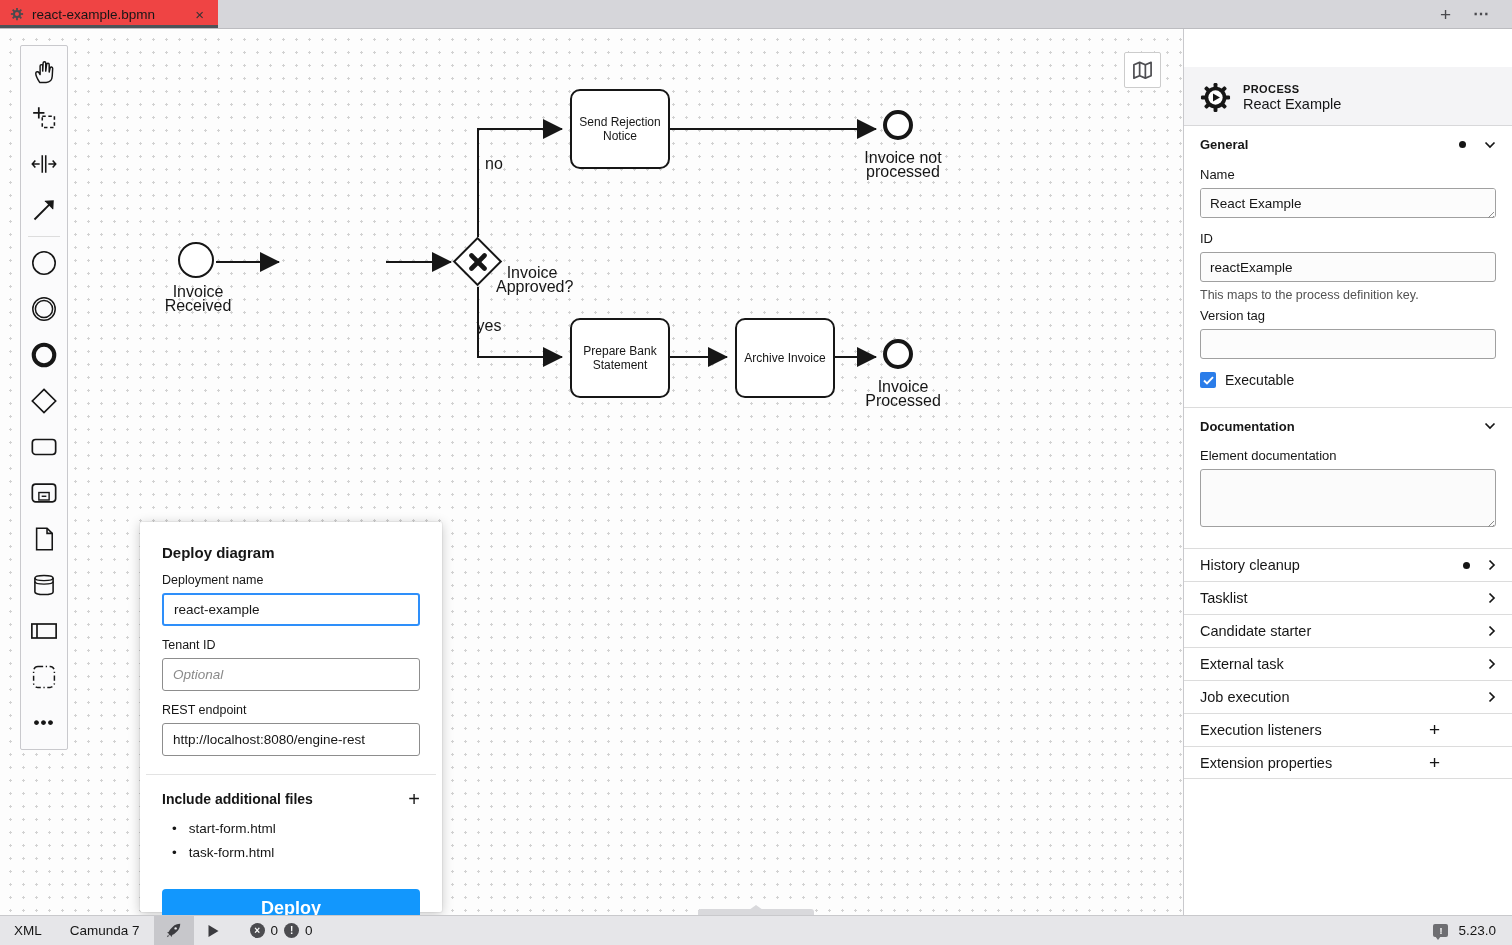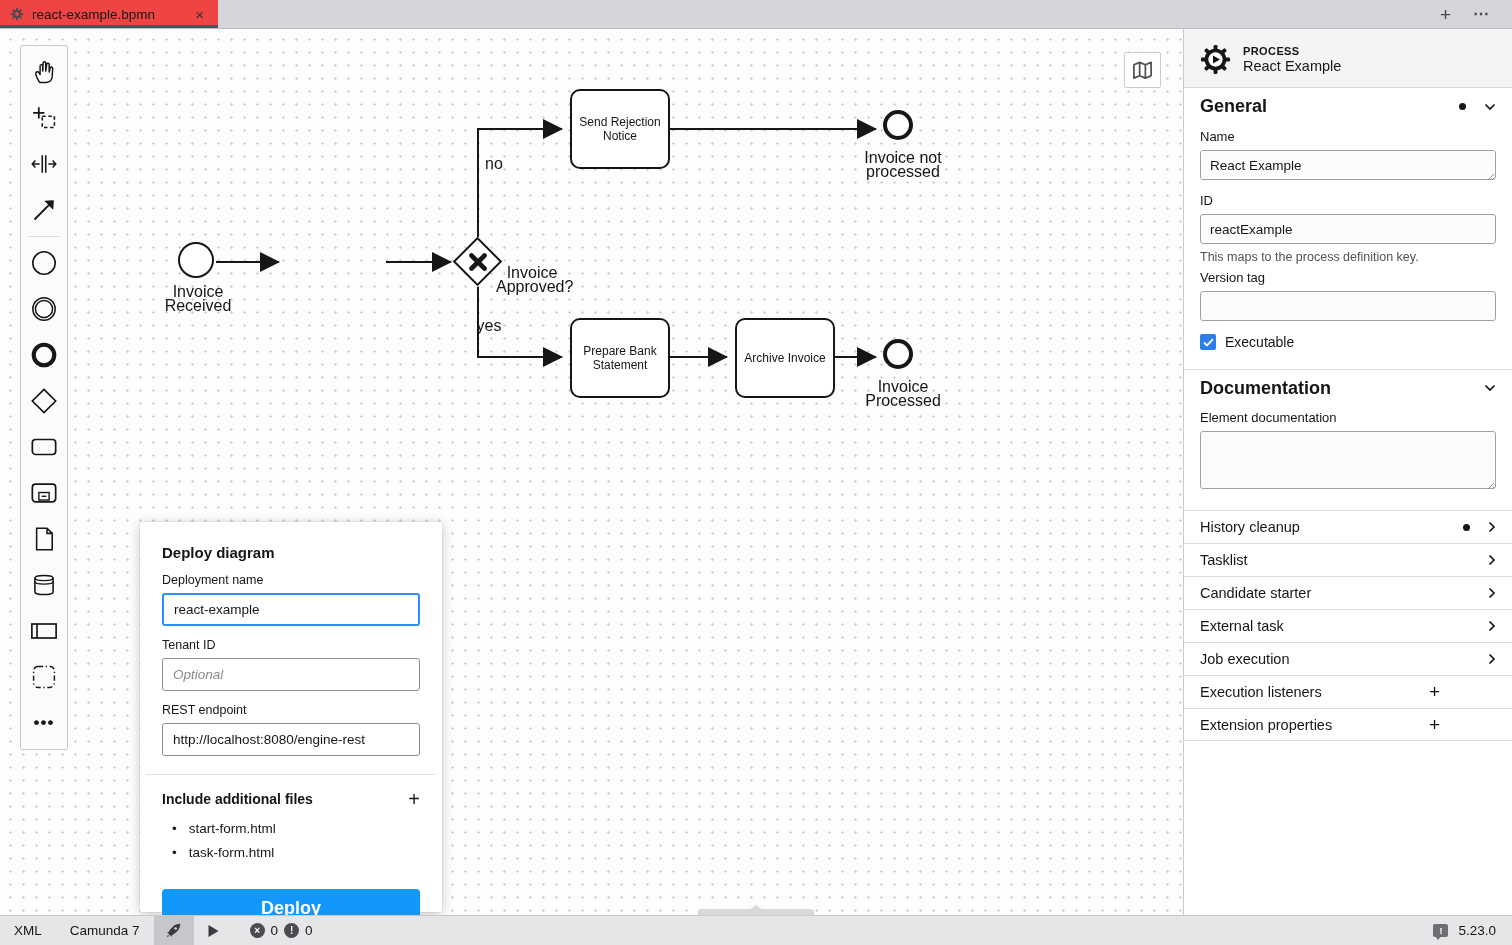--- a/index.html
+++ b/index.html
@@ -76,25 +76,25 @@
   
   .log-handle { position:absolute; left:698px; bottom:0; width:116px; height:8px; }
   .log-handle .bar { position:absolute; bottom:0; left:0; right:0; height:6px; background:#d9d9dc; border-radius:3px 3px 0 0; }
   .log-handle .tri { position:absolute; bottom:5px; left:50%; margin-left:-7px; width:0; height:0;
     border-left:7px solid transparent; border-right:7px solid transparent; border-bottom:5px solid #d9d9dc; }
 
   
   .props { width:329px; flex:0 0 auto; border-left:1px solid #c9c9cd; background:#fff;
     display:flex; flex-direction:column; font-size:14px; overflow:hidden; }
   .props-header { background:#f4f4f6; border-bottom:1px solid #d8d8da; padding:15px 16px 12px;
-    display:flex; align-items:center; gap:12px; }
+    display:flex; align-items:center; gap:12px;margin-top:38px; }
   .props-header .ph-text .ph-kind { font-size:11px; font-weight:bold; letter-spacing:.4px; }
   .props-header .ph-text .ph-name { font-size:14.5px; margin-top:1px; }
   .group-head { display:flex; align-items:center; padding:0 16px; height:37px; cursor:pointer; }
-  .group-head .g-label { font-size:18px; font-weight:bold; flex:1; }
+  .group-head .g-label { font-size:13px; font-weight:bold; flex:1; }
   .dot-ind { width:7px; height:7px; border-radius:50%; background:#161616; margin-right:18px; }
   .group-body { padding:0 16px 4px; }
   .p-label { font-size:13px; margin:4px 0 6px; }
   .p-input, .p-textarea { width:100%; border:1px solid #a0a0a0; border-radius:3px; background:#fcfcfc;
     font-size:13.5px; font-family:inherit; color:#161616; padding:6px 9px; resize:none; }
   .p-input { height:30px; padding:0 9px; }
   .p-textarea { height:30px; line-height:17px; position:relative; }
   .ta-wrap { position:relative; }
   .ta-wrap::after { content:""; position:absolute; right:2px; bottom:3px; width:9px; height:9px;
     background:repeating-linear-gradient(135deg, rgba(0,0,0,0) 0 2px, #8d8d8d 2px 3px); pointer-events:none;

